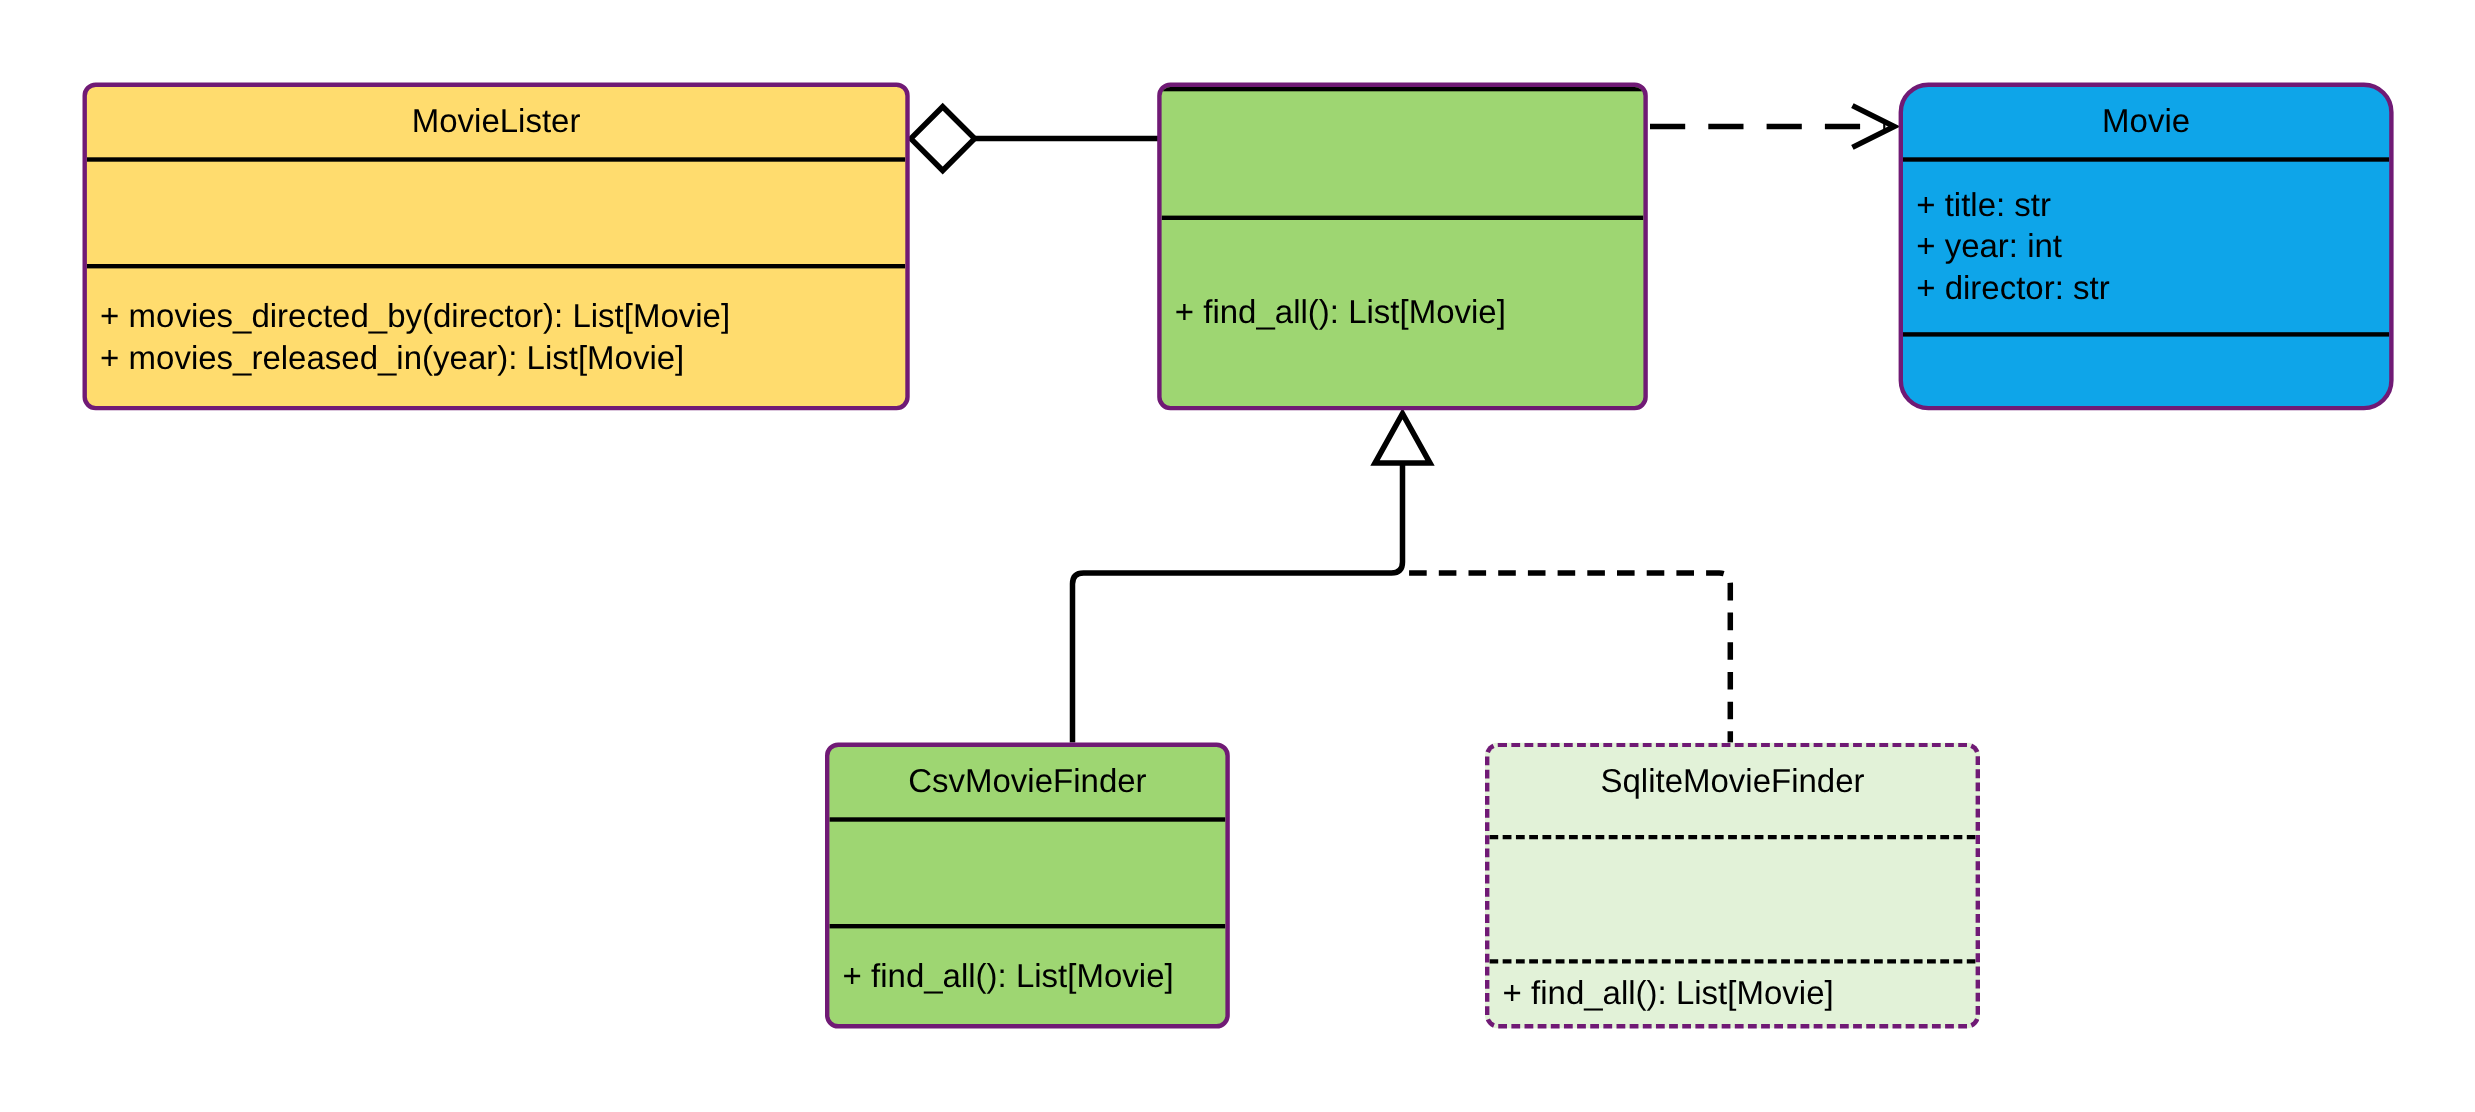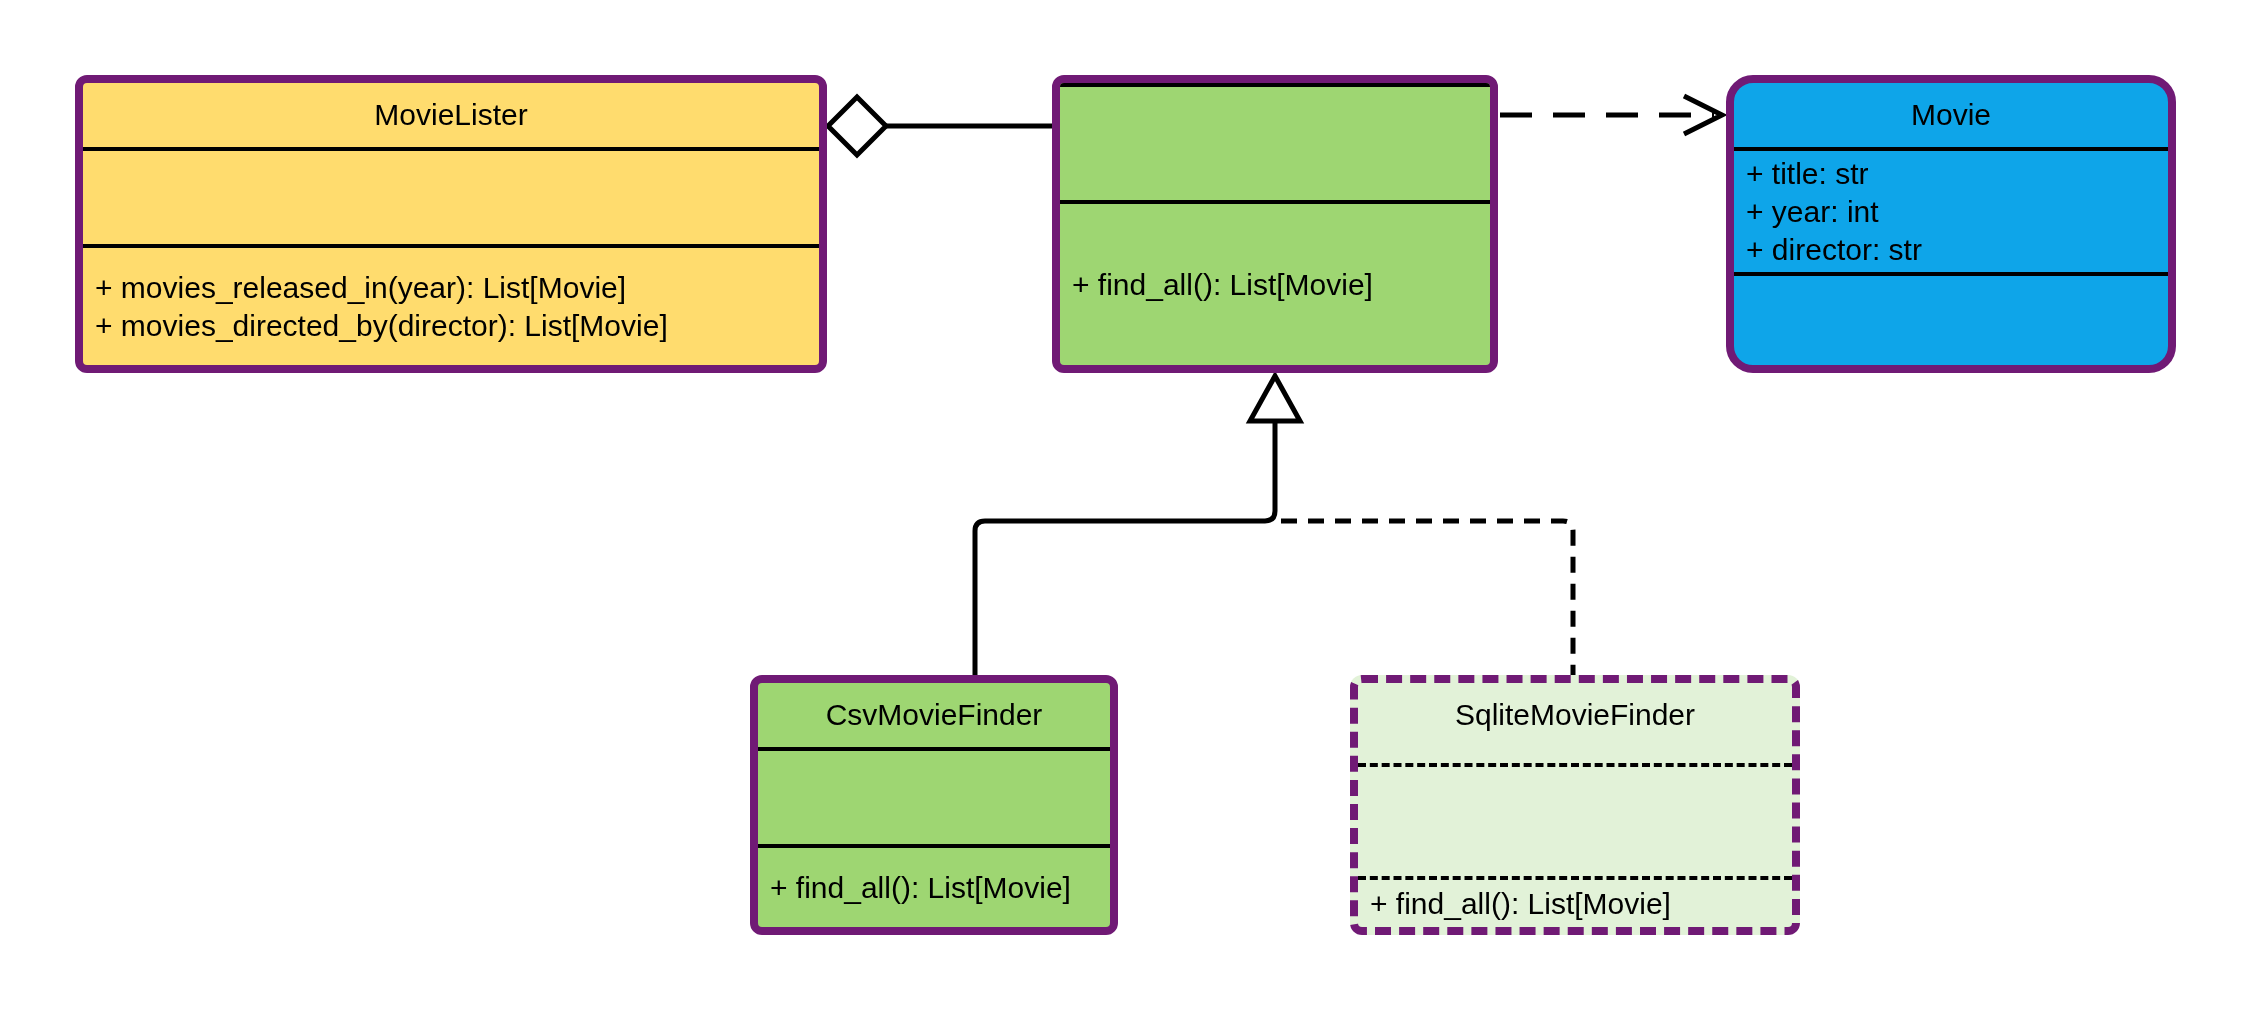--- a/index.html
+++ b/index.html
@@ -22,21 +22,21 @@
   .connectors {
     position: absolute;
     left: 0;
     top: 0;
     width: 2250px;
     height: 1011px;
   }
 
   .uml-class {
     position: absolute;
-    border: 8px solid #701a75;
+    border: 4px solid #701a75;
     border-radius: 12px;
     display: flex;
     flex-direction: column;
     overflow: hidden;
     background: #ffffff;
   }
   .uml-class.dashed { border-style: dashed; }
 
   .sec {
     width: 100%;
@@ -66,21 +66,21 @@
   }
 
   
   #cls-movielister   { left:  75px; top:  75px; width: 752px; height: 298px; }
   #cls-movielister   .sec-attrs { height:  97px; }
 
   #cls-moviefinder   { left: 1052px; top:  75px; width: 446px; height: 298px; }
   #cls-moviefinder   .sec-attrs { height: 117px; }
 
   #cls-movie         { left: 1726px; top:  75px; width: 450px; height: 298px; }
-  #cls-movie         .sec-attrs { height: 125px; }
+  #cls-movie         .sec-attrs { height: 159px; }
 
   #cls-csvmoviefinder    { left:  750px; top: 675px; width: 368px; height: 260px; }
   #cls-csvmoviefinder    .sec-attrs { height: 97px; }
 
   #cls-sqlitemoviefinder { left: 1350px; top: 675px; width: 450px; height: 260px; gap: 16px; }
   #cls-sqlitemoviefinder .sec-attrs { height: 97px; }
 </style>
 </head>
 <body>
 
@@ -106,22 +106,22 @@
       <path d="M 1281 521 L 1563 521 Q 1573 521 1573 531 L 1573 675" fill="none" stroke="#000" stroke-width="5" stroke-dasharray="16 11"></path>
     </g>
 
     <polygon points="1275,376 1250,421 1300,421" fill="#ffffff" stroke="#000" stroke-width="5"></polygon>
   </svg>
 
   <div class="uml-class" id="cls-movielister" style="background: rgb(255, 220, 110);">
     <div class="sec sec-title">MovieLister</div>
     <div class="sec sec-attrs"></div>
     <div class="sec sec-methods">
+      <div class="member-line">+ movies_directed_by(director): List[Movie]</div>
       <div class="member-line">+ movies_released_in(year): List[Movie]</div>
-      <div class="member-line">+ movies_directed_by(director): List[Movie]</div>
     </div>
   </div>
 
   <div class="uml-class" id="cls-moviefinder" style="background: rgb(158, 214, 114);">
     <div class="sec sec-attrs"></div>
     <div class="sec sec-methods">
       <div class="member-line">+ find_all(): List[Movie]</div>
     </div>
   </div>
 

